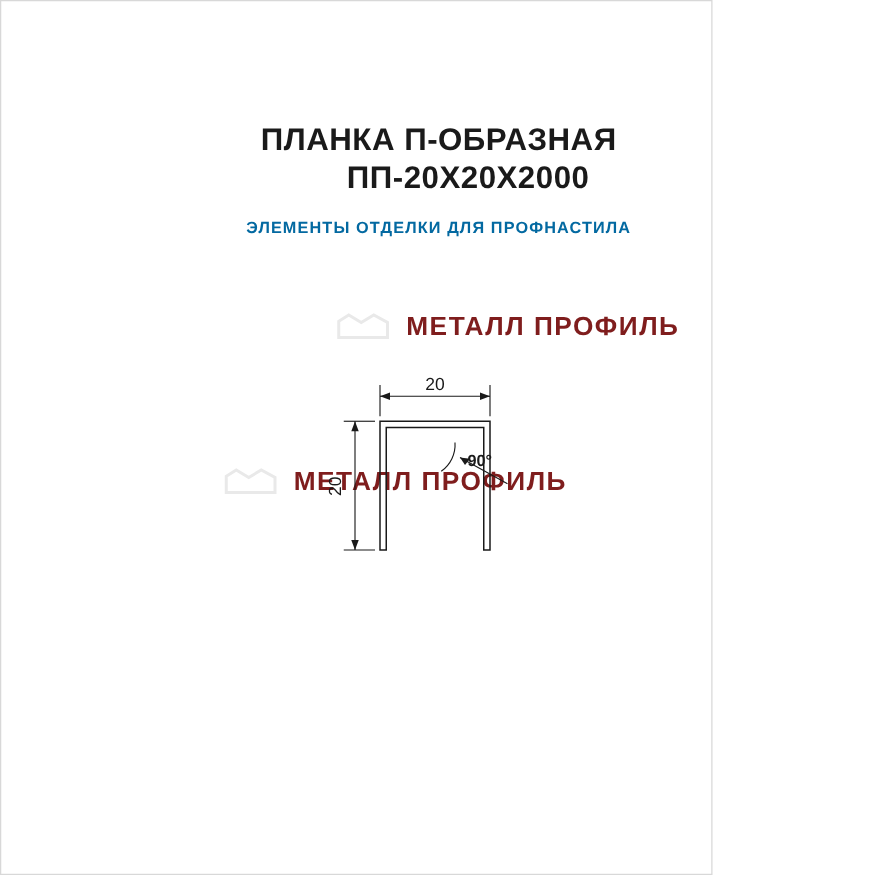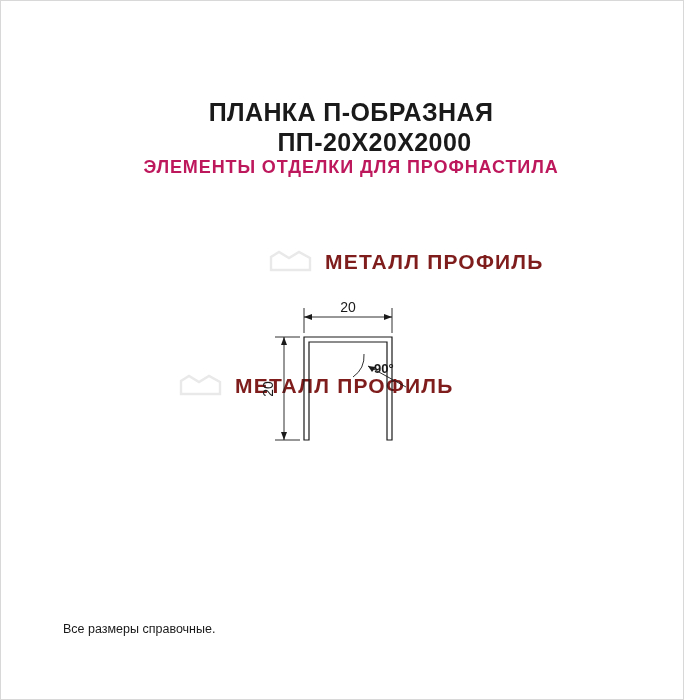--- a/index.html
+++ b/index.html
@@ -9,21 +9,21 @@
   body {
     width: 700px;
     height: 700px;
     background: #ffffff;
     font-family: "Liberation Sans", sans-serif;
     color: #1a1a1a;
     overflow: hidden;
   }
   .page {
     position: relative;
-    width: 684px;
+    width: 570px;
     height: 700px;
     box-sizing: border-box;
     border: 1px solid #d8d8d8;
     background: #ffffff;
   }
   .title-block {
     position: absolute;
     top: 96px;
     left: 0;
     width: 700px;
@@ -36,25 +36,25 @@
     line-height: 30px;
   }
   .title-line2 {
     font-size: 25px;
     font-weight: bold;
     letter-spacing: 0.4px;
     line-height: 30px;
     padding-left: 47px;
   }
   .subtitle {
-    margin-top: 0;
-    font-size: 18px;
+    margin-top: 17px;
+    font-size: 13px;
     font-weight: bold;
     letter-spacing: 0.9px;
-    color: #be185d;
+    color: #0369a1;
   }
 
   
   .wm {
     position: absolute;
     display: flex;
     align-items: center;
     gap: 10px;
     color: #7f1d1d;
     font-weight: bold;
@@ -139,16 +139,15 @@
 
     <g stroke="#1a1a1a" stroke-width="0.9" fill="none">
       <path d="M363 153 A 26 26 0 0 1 352 176"></path>
       <line x1="367" y1="165" x2="405" y2="186"></line>
       <path d="M367 165 L375 166 L371 171 Z" fill="#1a1a1a" stroke="none"></path>
     </g>
     <text x="373" y="172" font-family="Liberation Sans, sans-serif" font-size="13" font-weight="bold" fill="#1a1a1a">90°</text>
   </svg>
 
   <div class="footer">
-    <div>Все размеры справочные.</div>
   </div>
 
 </div>
 
 </body></html>

